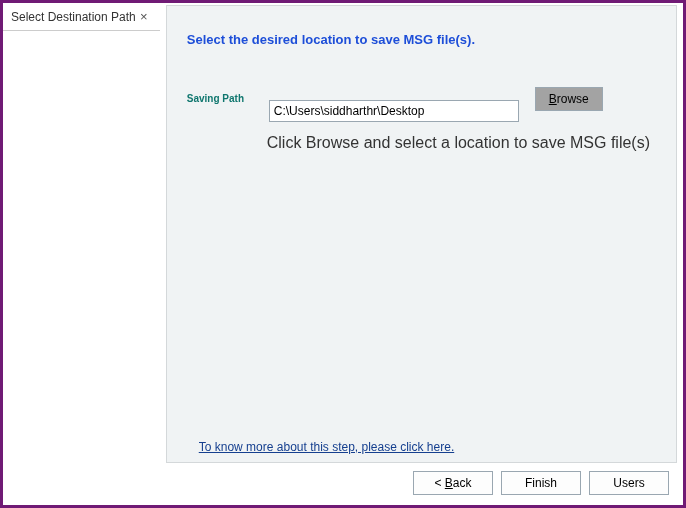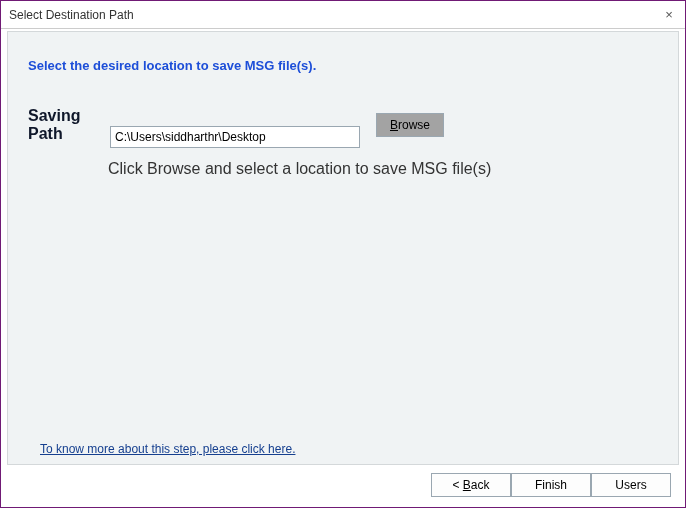--- a/index.html
+++ b/index.html
@@ -11,23 +11,23 @@
       font-family: "Segoe UI", Arial, sans-serif;
       font-size: 12px;
       background: #fff;
       width: 686px;
       height: 508px;
       overflow: hidden;
     }
     .window {
       width: 686px;
       height: 508px;
-      border: 1px solid #701a75;
+      border: 3px solid #701a75;
       display: flex;
-      flex-direction: column;
+      flex-direction: row;
     }
     .titlebar {
       height: 28px;
       background: #fff;
       border-bottom: 1px solid #ccc;
       display: flex;
       align-items: center;
       padding: 0 8px;
       color: #333;
       font-size: 12px;
@@ -69,22 +69,22 @@
       margin-bottom: 28px;
     }
     .row {
       display: flex;
       align-items: center;
       margin-bottom: 12px;
     }
     .label {
       width: 82px;
       font-weight: bold;
-      color: #0f172a;
-      font-size: 16px;
+      color: #0f766e;
+      font-size: 10px;
     }
     .path-input {
       width: 250px;
       height: 22px;
       border: 1px solid #9aa7b1;
       padding: 2px 4px;
       font-size: 12px;
       font-family: inherit;
       background: #fff;
       margin-top: 25px;
@@ -116,21 +116,21 @@
       color: #153f8f;
       text-decoration: underline;
       font-size: 12px;
       cursor: pointer;
     }
     .footer {
       height: 38px;
       display: flex;
       align-items: center;
       justify-content: flex-end;
-      gap: 0;
+      gap: 8px;
       padding: 0 14px 6px 14px;
       background: #fff;
     }
     .nav-btn {
       width: 80px;
       height: 24px;
       background: #fdfdfd;
       border: 1px solid #9aa7b1;
       font-family: inherit;
       font-size: 12px;

